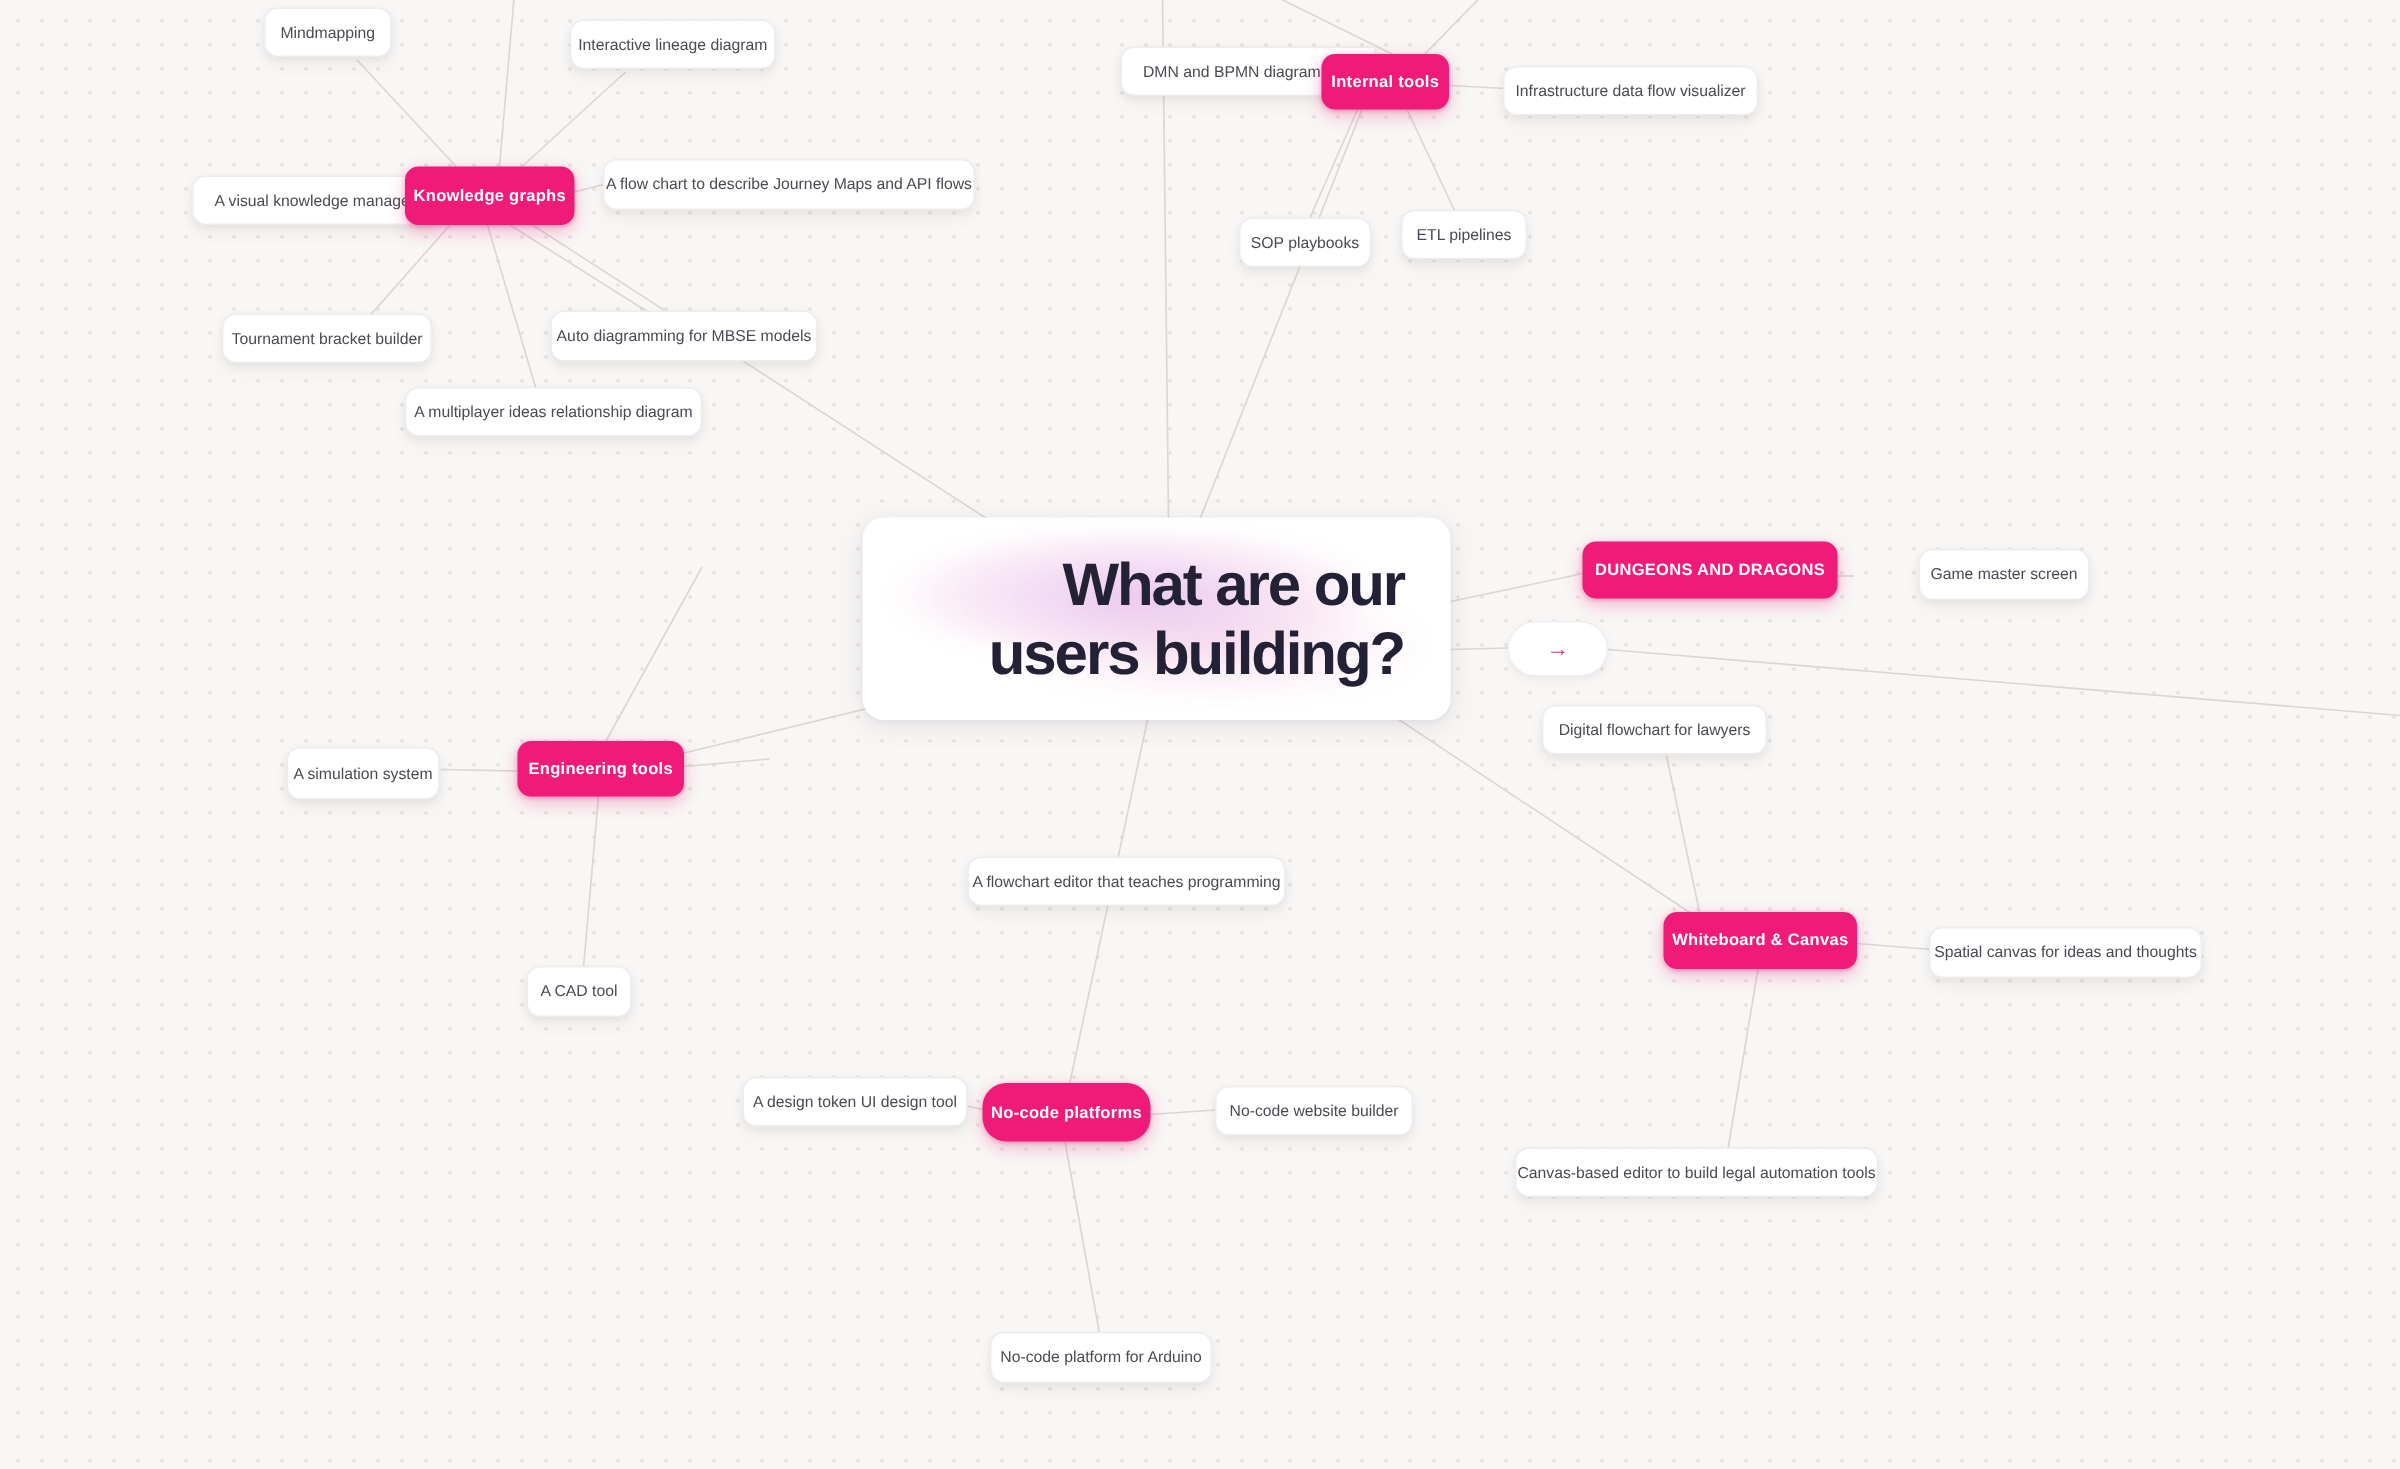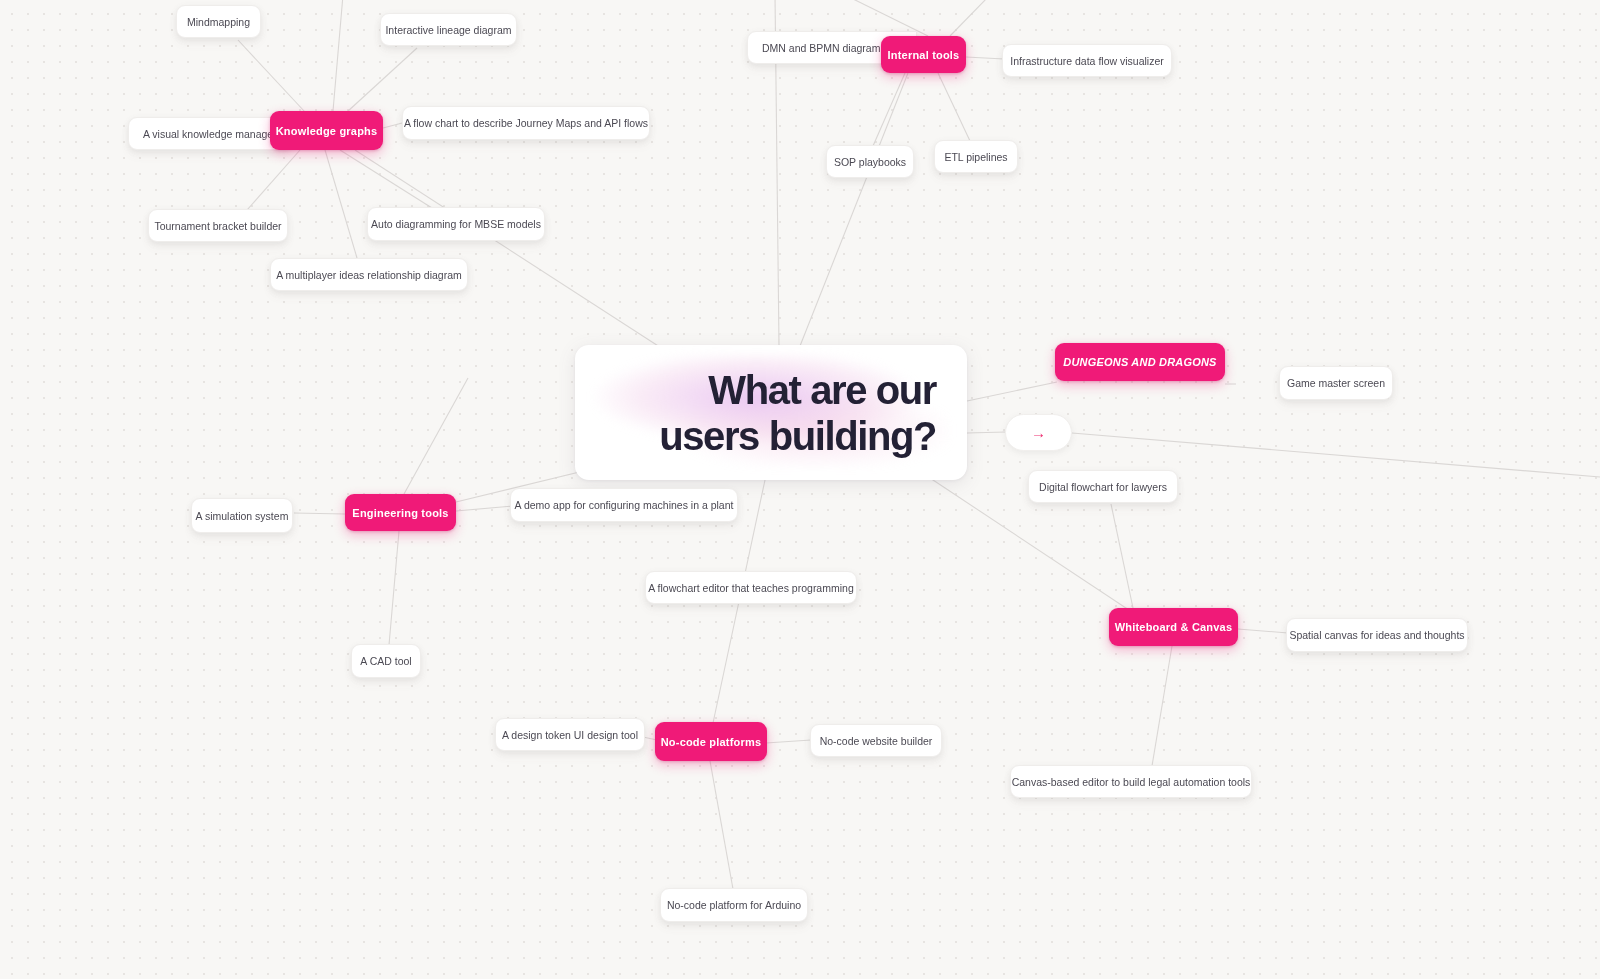--- a/index.html
+++ b/index.html
@@ -134,53 +134,50 @@
     <span>SOP playbooks</span>
   </div>
   <div class="node leaf" style="left:934px;top:140px;width:84px;height:33px;">
     <span>ETL pipelines</span>
   </div>
 
   <div class="title-card" style="left:575px;top:345px;width:392px;height:135px;">
     <div class="title-text">What are our users building?</div>
   </div>
 
-  <div class="node hub" style="left:1055px;top:343px;width:170px;height:38px;font-style:italic;">
+  <div class="node hub" style="left:1055px;top:361px;width:170px;height:38px;">
     <span>DUNGEONS AND DRAGONS</span>
   </div>
   <div class="node leaf" style="left:1233px;top:366px;width:114px;height:34px;margin-left:46px;">
     <span>Game master screen</span>
   </div>
   <div class="node arrow-pill" style="left:1005px;top:414px;width:67px;height:37px;">
     <span>→</span>
   </div>
   <div class="node leaf" style="left:1028px;top:470px;width:150px;height:33px;">
     <span>Digital flowchart for lawyers</span>
   </div>
 
   <div class="node leaf" style="left:191px;top:498px;width:102px;height:35px;">
     <span>A simulation system</span>
   </div>
   <div class="node hub" style="left:345px;top:494px;width:111px;height:37px;">
     <span>Engineering tools</span>
   </div>
-  <div class="node leaf" style="left:510px;top:488px;width:228px;height:34px;">
-    <span>A demo app for configuring machines in a plant</span>
-  </div>
   <div class="node leaf" style="left:351px;top:644px;width:70px;height:34px;">
     <span>A CAD tool</span>
   </div>
 
   <div class="node leaf" style="left:645px;top:571px;width:212px;height:33px;">
     <span>A flowchart editor that teaches programming</span>
   </div>
   <div class="node leaf" style="left:495px;top:718px;width:150px;height:33px;">
     <span>A design token UI design tool</span>
   </div>
-  <div class="node hub" style="left:655px;top:722px;width:112px;height:39px;">
+  <div class="node hub" style="left:655px;top:722px;width:112px;height:39px;border-radius:16px;">
     <span>No-code platforms</span>
   </div>
   <div class="node leaf" style="left:810px;top:724px;width:132px;height:33px;">
     <span>No-code website builder</span>
   </div>
   <div class="node leaf" style="left:660px;top:888px;width:148px;height:34px;">
     <span>No-code platform for Arduino</span>
   </div>
 
   <div class="node hub" style="left:1109px;top:608px;width:129px;height:38px;">

